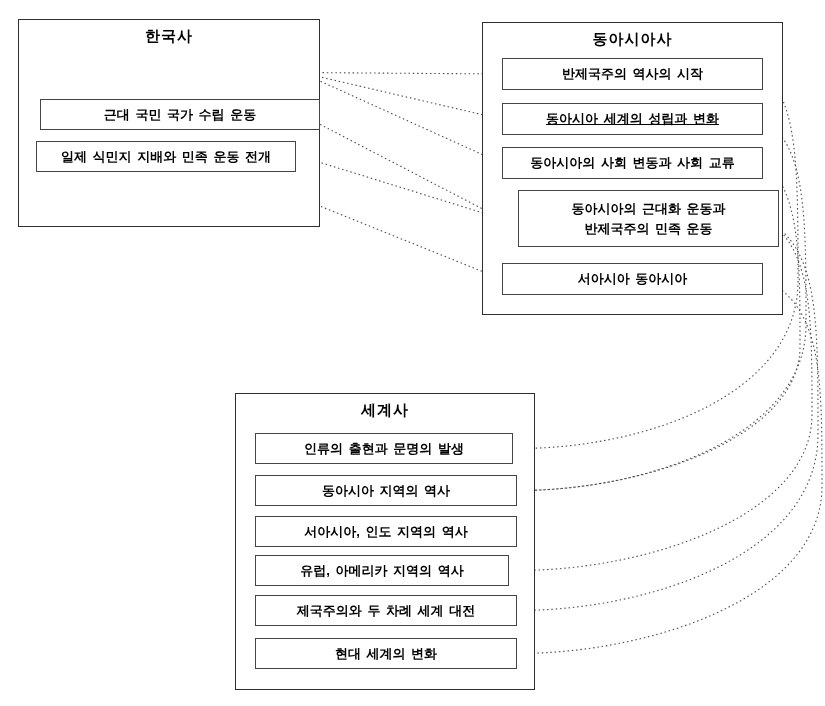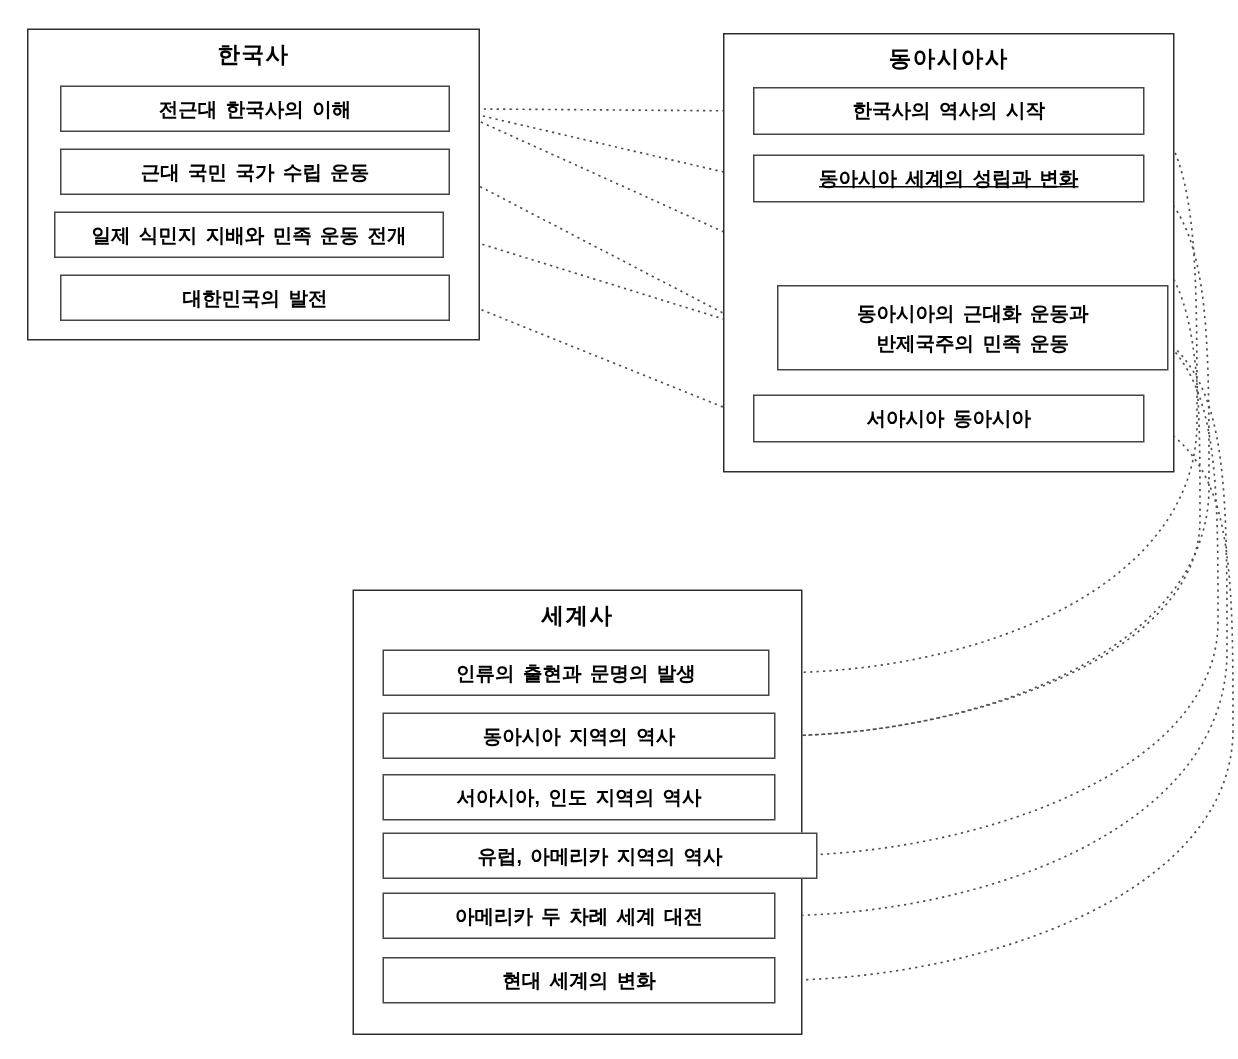--- a/index.html
+++ b/index.html
@@ -89,28 +89,27 @@
   </div>
 
   <div class="group-box" id="gbox-eastasia" style="left: 482px; top: 22px; width: 301px; height: 293px;">
     <div class="group-title">동아시아사</div>
   </div>
 
   <div class="group-box" id="gbox-world" style="left: 235px; top: 393px; width: 300px; height: 297px;">
     <div class="group-title">세계사</div>
   </div>
 
-<div class="item-box" style="left: 40px; top: 57px; width: 260px; height: 31px;">전근대 한국사의 이해</div>
-    <div class="item-box" style="left: 40px; top: 99px; width: 260px; height: 31px;">근대 국민 국가 수립 운동</div>
+    <div class="item-box" style="left: 40px; top: 99px; width: 280px; height: 31px;">근대 국민 국가 수립 운동</div>
     <div class="item-box" style="left: 36px; top: 141px; width: 260px; height: 31px;">일제 식민지 지배와 민족 운동 전개</div>
-    <div class="item-box" style="left: 40px; top: 183px; width: 260px; height: 31px;">대한민국의 발전</div>
-    <div class="item-box" style="left: 502px; top: 58px; width: 261px; height: 32px;">한국사의 역사의 시작</div>
+    <div class="item-box" style="left: 502px; top: 58px; width: 261px; height: 32px;">반제국주의 역사의 시작</div>
     <div class="item-box" style="left: 502px; top: 103px; width: 261px; height: 32px; text-decoration: underline;">동아시아 세계의 성립과 변화</div>
+    <div class="item-box" style="left: 502px; top: 147px; width: 261px; height: 32px;">동아시아의 사회 변동과 사회 교류</div>
     <div class="item-box" style="left: 502px; top: 190px; width: 261px; height: 57px; margin-left: 16px;">동아시아의 근대화 운동과
 반제국주의 민족 운동</div>
     <div class="item-box" style="left: 502px; top: 263px; width: 261px; height: 32px;">서아시아 동아시아</div>
     <div class="item-box" style="left: 255px; top: 433px; width: 258px; height: 31px;">인류의 출현과 문명의 발생</div>
     <div class="item-box" style="left: 255px; top: 475px; width: 262px; height: 31px;">동아시아 지역의 역사</div>
     <div class="item-box" style="left: 255px; top: 516px; width: 262px; height: 31px;">서아시아, 인도 지역의 역사</div>
-    <div class="item-box" style="left: 255px; top: 555px; width: 290px; height: 31px;">유럽, 아메리카 지역의 역사</div>
-    <div class="item-box" style="left: 255px; top: 595px; width: 262px; height: 31px;">아메리카 두 차례 세계 대전</div>
+    <div class="item-box" style="left: 255px; top: 555px; width: 254px; height: 31px;">유럽, 아메리카 지역의 역사</div>
+    <div class="item-box" style="left: 255px; top: 595px; width: 262px; height: 31px;">제국주의와 두 차례 세계 대전</div>
     <div class="item-box" style="left: 255px; top: 638px; width: 262px; height: 31px;">현대 세계의 변화</div>
   </div>
 
 </body></html>

